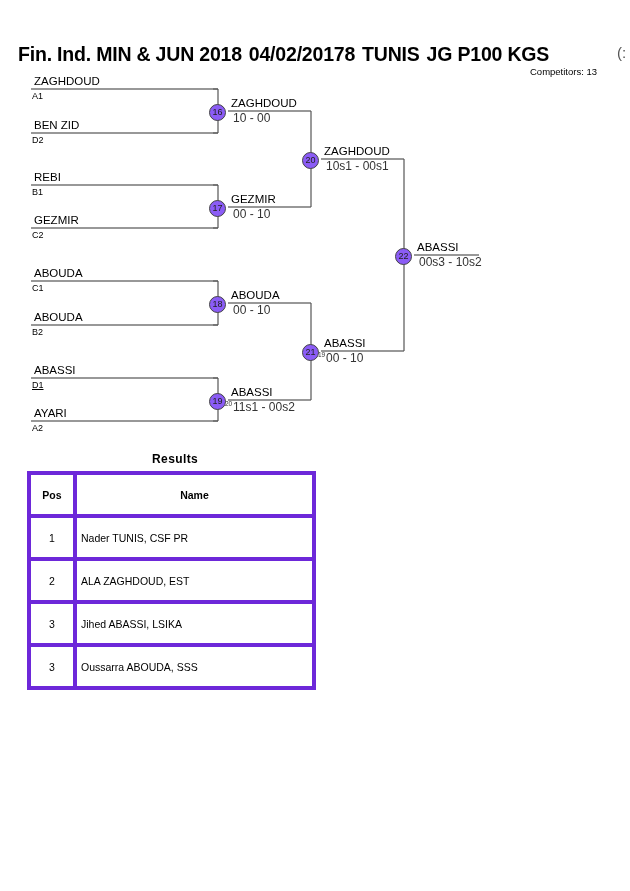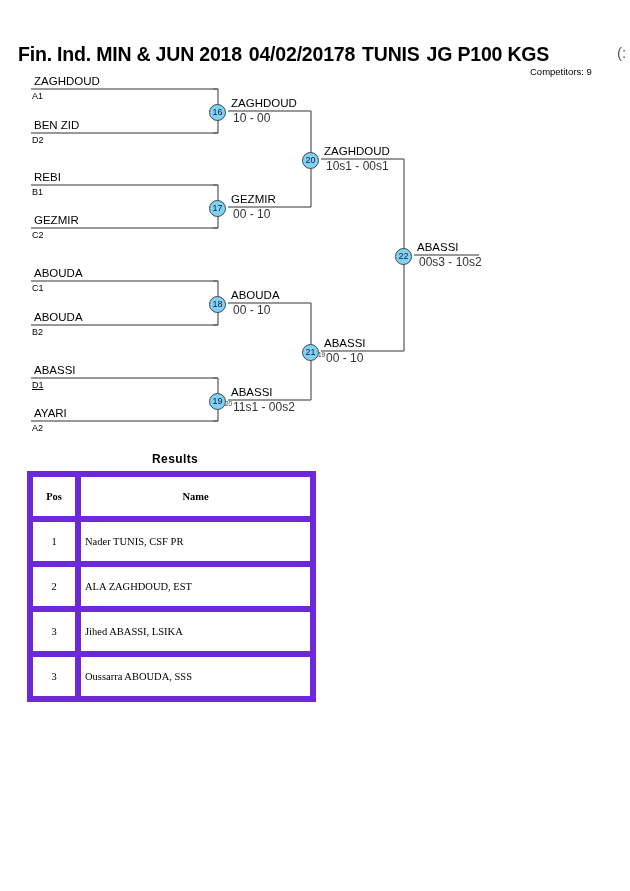--- a/index.html
+++ b/index.html
@@ -74,21 +74,21 @@
     white-space: nowrap;
     line-height: 10px;
     color: #333;
   }
   .matchnum {
     position: absolute;
     width: 15px;
     height: 15px;
     border: 1px solid #444;
     border-radius: 50%;
-    background: #7dd3fc;
+    background: #8b5cf6;
     font-size: 9px;
     line-height: 15px;
     text-align: center;
     color: #222;
   }
   .tinynum {
     position: absolute;
     font-size: 6.5px;
     line-height: 7px;
     color: #333;
@@ -115,46 +115,45 @@
     left: 27px;
     top: 471px;
     width: 289px;
     border-collapse: collapse;
     border: 2px solid #000;
     font-size: 10.5px;
     background: #fff;
   }
   table.results th,
   table.results td {
-    border: 6px solid #6d28d9;
+    border: 4px solid #6d28d9;
     padding: 12px 4px;
     height: 15px;
     font-weight: normal;
     text-align: left;
-    font-family: Liberation Serif, serif;
   }
   table.results thead th {
     font-weight: bold;
     border-bottom: 2px solid #000;
   }
   table.results th.pos-col,
   table.results td.pos-col {
     width: 34px;
     text-align: center;
   }
   table.results thead th.name-col { text-align: center; margin-top: 20px; }
 </style>
 </head>
 <body>
 
 <div class="title">
   <span>Fin. Ind. MIN &amp; JUN 2018</span><span>04/02/20178</span><span>TUNIS</span><span>JG P100 KGS</span>
 </div>
 <div class="corner-mark">(:</div>
-<div class="competitors">Competitors: 9</div>
+<div class="competitors">Competitors: 13</div>
 
 <div id="bracket">
 
   <svg class="lines" viewBox="0 0 630 450" xmlns="http://www.w3.org/2000/svg">
     <g fill="none" stroke="#555555" stroke-width="1.2">
 
       <line x1="31" y1="89" x2="218" y2="89" stroke="#333333"></line>
       <line x1="31" y1="133" x2="218" y2="133" stroke="#333333"></line>
       <line x1="31" y1="185" x2="218" y2="185" stroke="#333333"></line>
       <line x1="31" y1="228" x2="218" y2="228" stroke="#333333"></line>

